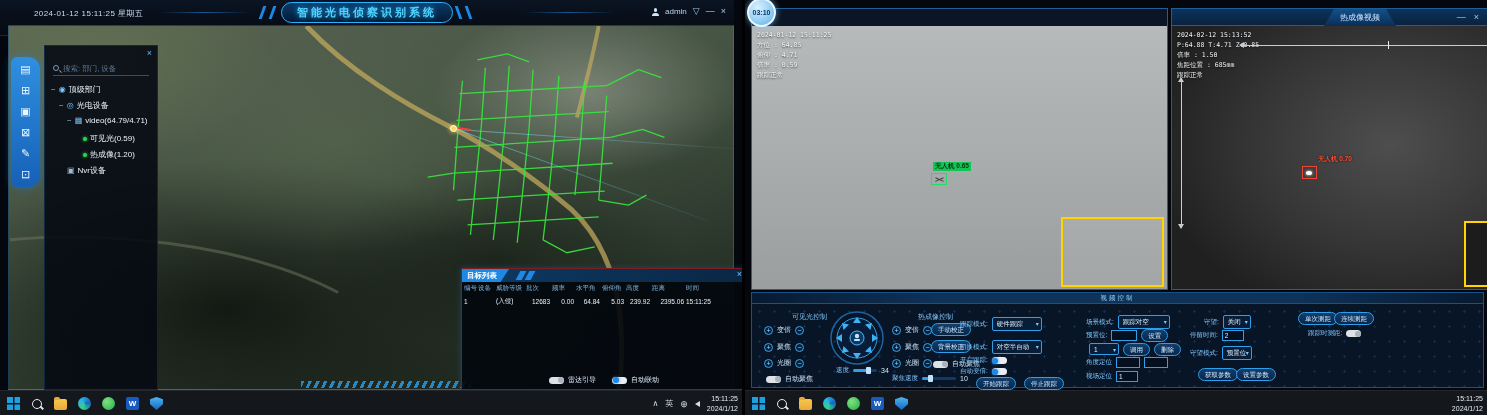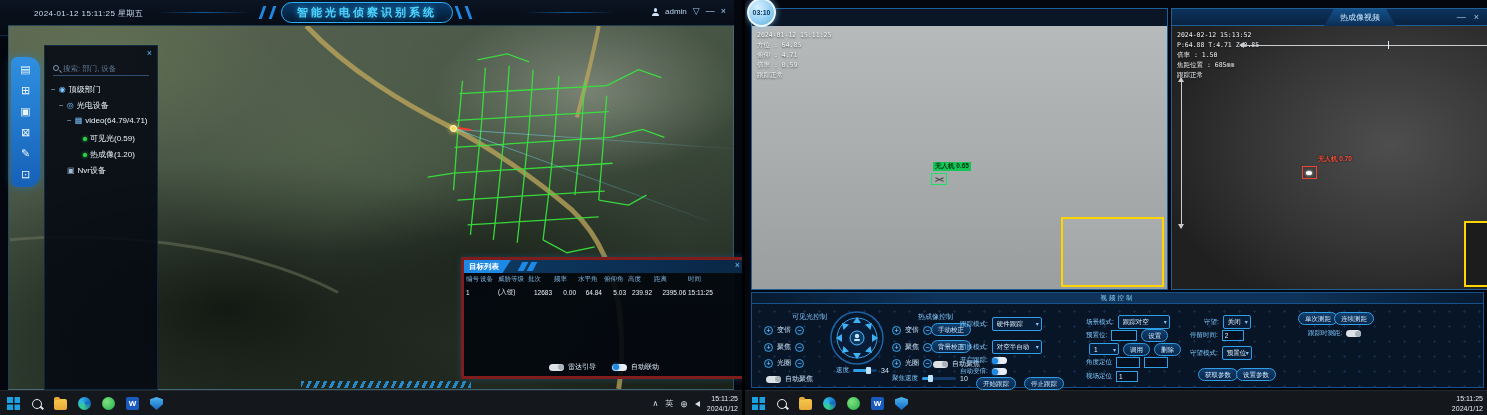--- a/index.html
+++ b/index.html
@@ -51,21 +51,21 @@
   .mag::after{content:"";position:absolute;left:5px;top:5px;width:3px;height:1px;background:#7d97b2;transform:rotate(45deg)}
   .search input{background:transparent;border:0;outline:0;color:#cfe3f5;font-size:7.5px;width:84px}
   .search input::placeholder{color:#617995}
   .trow{position:absolute;display:flex;align-items:center;gap:3px;font-size:8px;color:#e9f3fc;white-space:nowrap}
   .minus{color:#8fb7d8;font-size:8px}.minus::before{content:"−"}
   .gi{font-size:8px;color:#79c4ff;line-height:1}
   .gi-user::before{content:"◉"}.gi-dev::before{content:"◎"}.gi-cam::before{content:"▦"}.gi-nvr::before{content:"▣";color:#9fb9d0}
   .gdot{width:4px;height:4px;border-radius:50%;background:#27d84a;flex:none;box-shadow:0 0 3px #27d84a}
 
   
-  .tgt{position:absolute;left:461px;top:257px;width:286px;height:122px;background:rgba(3,8,14,.93);border:3px solid #7f1d1d;box-shadow:0 0 6px rgba(29,111,174,.4)}
+  .tgt{position:absolute;left:461px;top:268px;width:286px;height:122px;background:rgba(3,8,14,.93);border:1px solid #7f1d1d;box-shadow:0 0 6px rgba(29,111,174,.4)}
   .tgt-head{height:13px;background:linear-gradient(90deg,#0d3a63,#0a2746);position:relative}
   .tgt-tab{position:absolute;left:0;top:0;height:13px;padding:0 12px 0 5px;background:#1e88e5;clip-path:polygon(0 0,100% 0,82% 100%,0 100%);font-size:7.5px;color:#fff;font-weight:bold;line-height:13px}
   .stripe{position:absolute;top:2px;width:6px;height:9px;background:#1e88e5;transform:skewX(-28deg)}
   .tgt-x{position:absolute;right:4px;top:0;color:#6cc4ff;font-size:9px}
   .grid10{display:grid;grid-template-columns:14px 18px 30px 26px 24px 26px 24px 26px 34px 38px;padding:0 2px;height:13px;align-items:center}
   .thead{font-size:6.5px;color:#7fb6e0}
   .tdata{font-size:6.5px;color:#e8f3fb}
   .num{text-align:right;padding-right:2px}
   .tgt-foot{position:absolute;bottom:4px;left:0;right:0;display:flex;justify-content:center;gap:16px;align-items:center;font-size:7px;color:#dfeefb}
   .sw{width:15px;height:7px;border-radius:4px;position:relative;flex:none}

